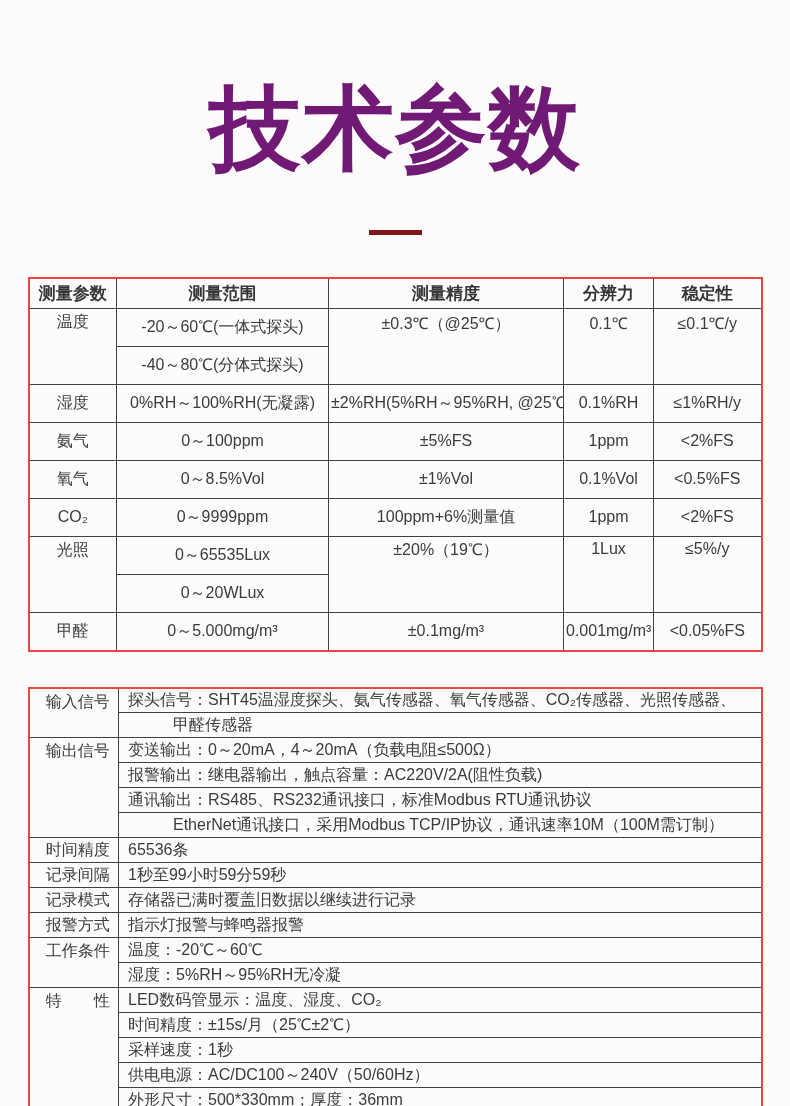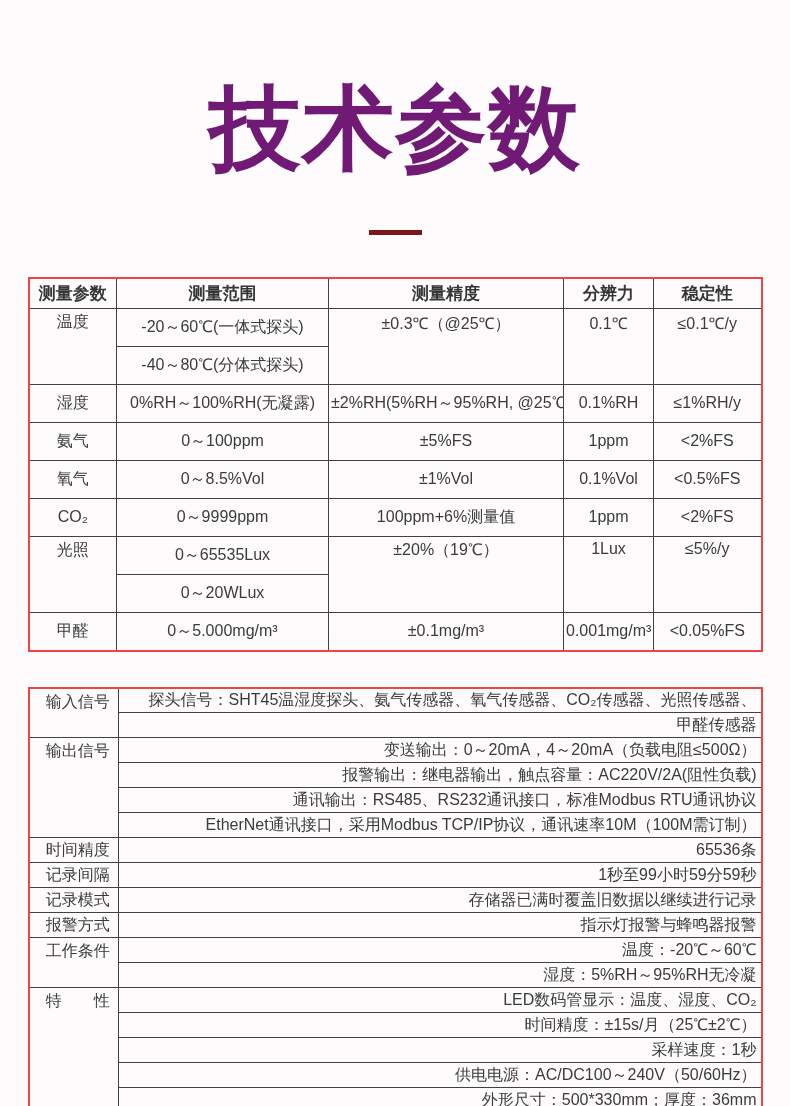--- a/index.html
+++ b/index.html
@@ -53,21 +53,21 @@
     padding: 8px 2px;
   }
   .vtop { vertical-align: top; padding-top: 3px !important; }
   .detail { margin-top: 35px; width: 733px; }
   .detail td {
     height: 25px;
     font-size: 16px;
     padding: 0 4px;
   }
   .detail td.label { text-align: center; padding-left: 12px; }
-  .detail td.val { text-align: right; padding-left: 9px; }
+  .detail td.val { text-align: left; padding-left: 9px; }
   .detail td.indent { padding-left: 54px; }
 </style>
 </head>
 <body>
 
 <h1 class="page-title">技术参数</h1>
 <div class="title-underline"></div>
 
 <table class="spec">
   <colgroup>

